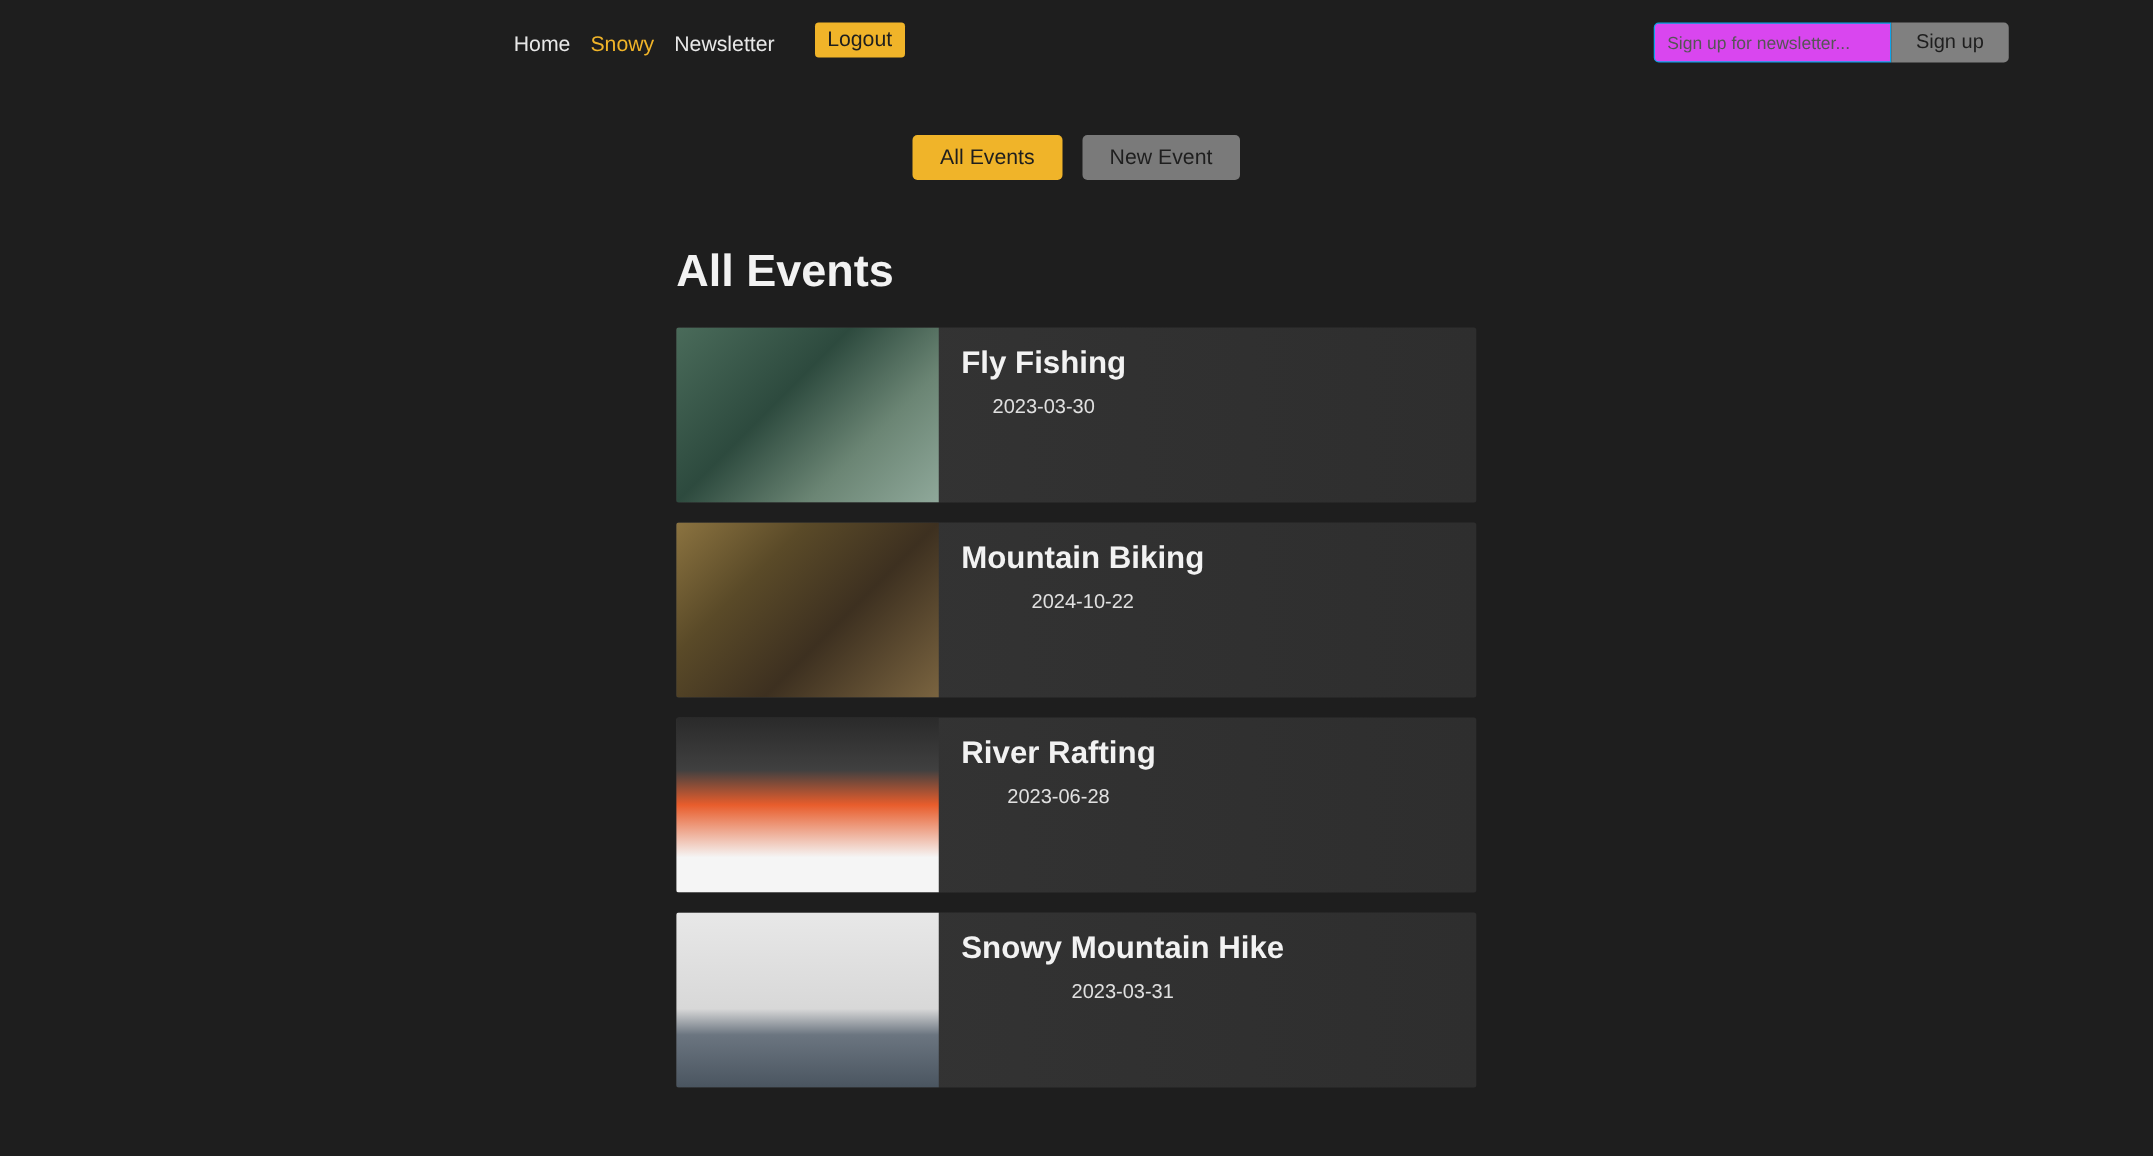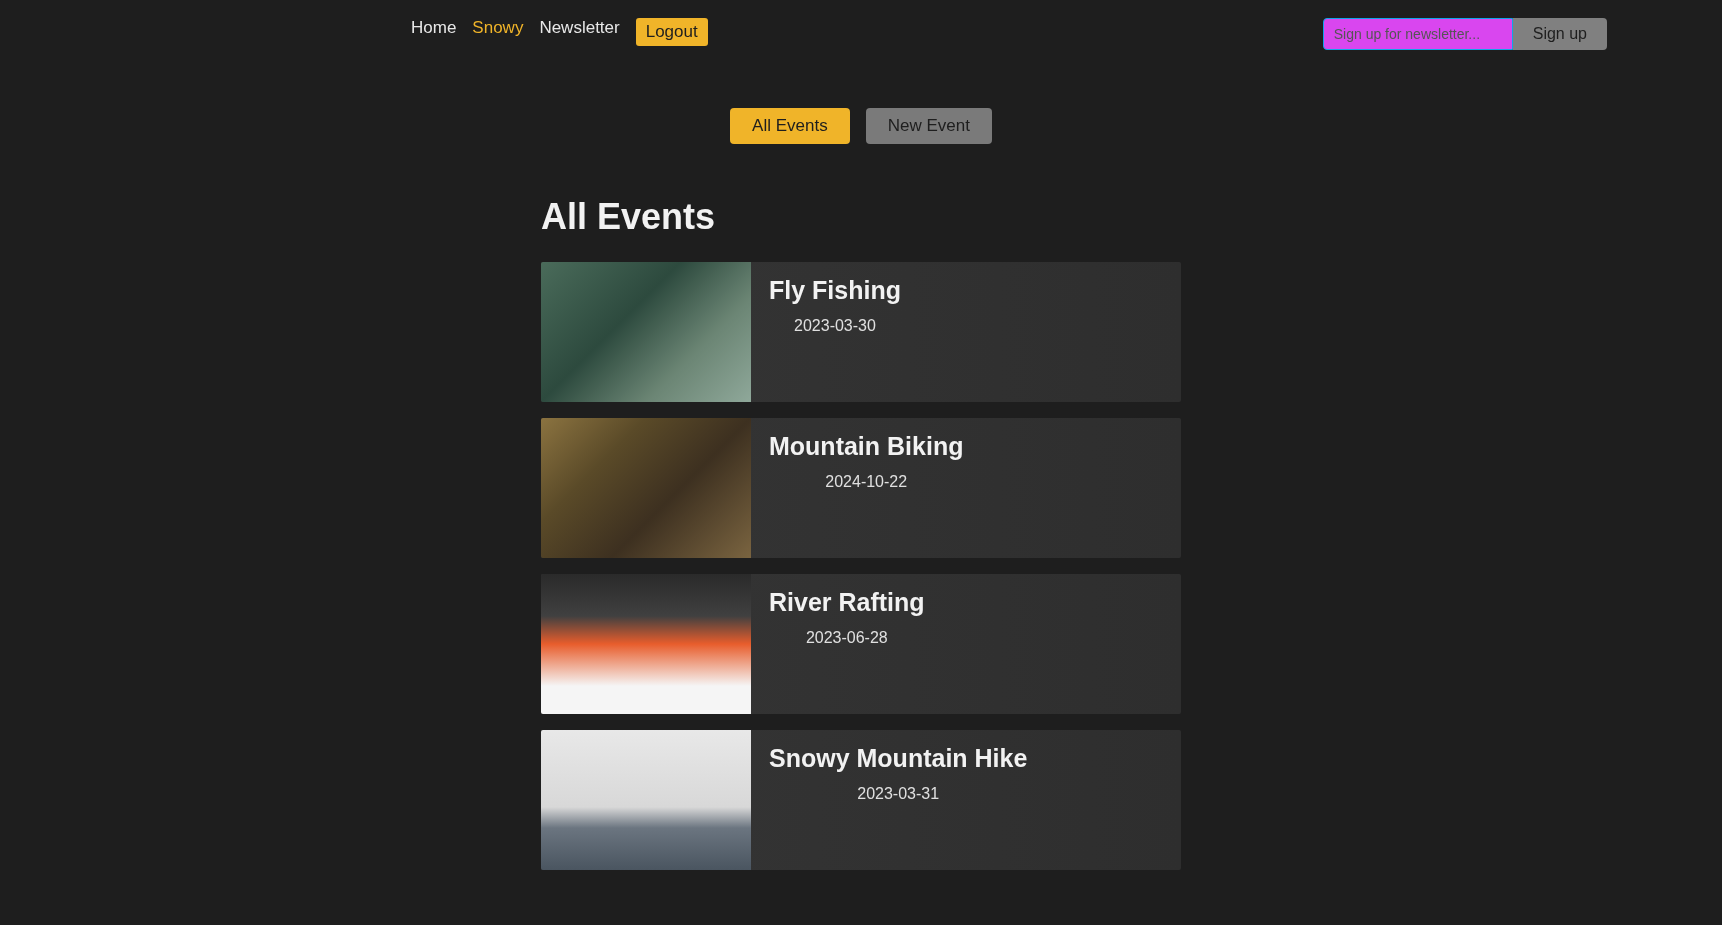--- a/index.html
+++ b/index.html
@@ -14,39 +14,40 @@
   display: flex;
   justify-content: space-between;
   align-items: center;
   padding: 18px 0 0 0;
   max-width: 900px;
   margin: 0 auto;
   position: relative;
 }
 .nav {
   display: flex;
-  align-items: flex-start;
+  align-items: flex-end;
   gap: 16px;
 }
 .nav a {
   color: #e8e8e8;
   text-decoration: none;
   font-size: 17px;
   font-weight: 400;
 }
 .nav a.active { color: #f0b429; }
 .logout-btn {
   background: #f0b429;
   color: #1e1e1e;
   border: none;
   padding: 4px 10px;
   border-radius: 3px;
   font-size: 17px;
   cursor: pointer;
   font-family: inherit;
+  margin-left: 16px;
 }
 .newsletter-wrap {
   position: absolute;
   right: -296px;
   top: 18px;
   display: flex;
   align-items: stretch;
 }
 .newsletter-input {
   background: #d946ef;

